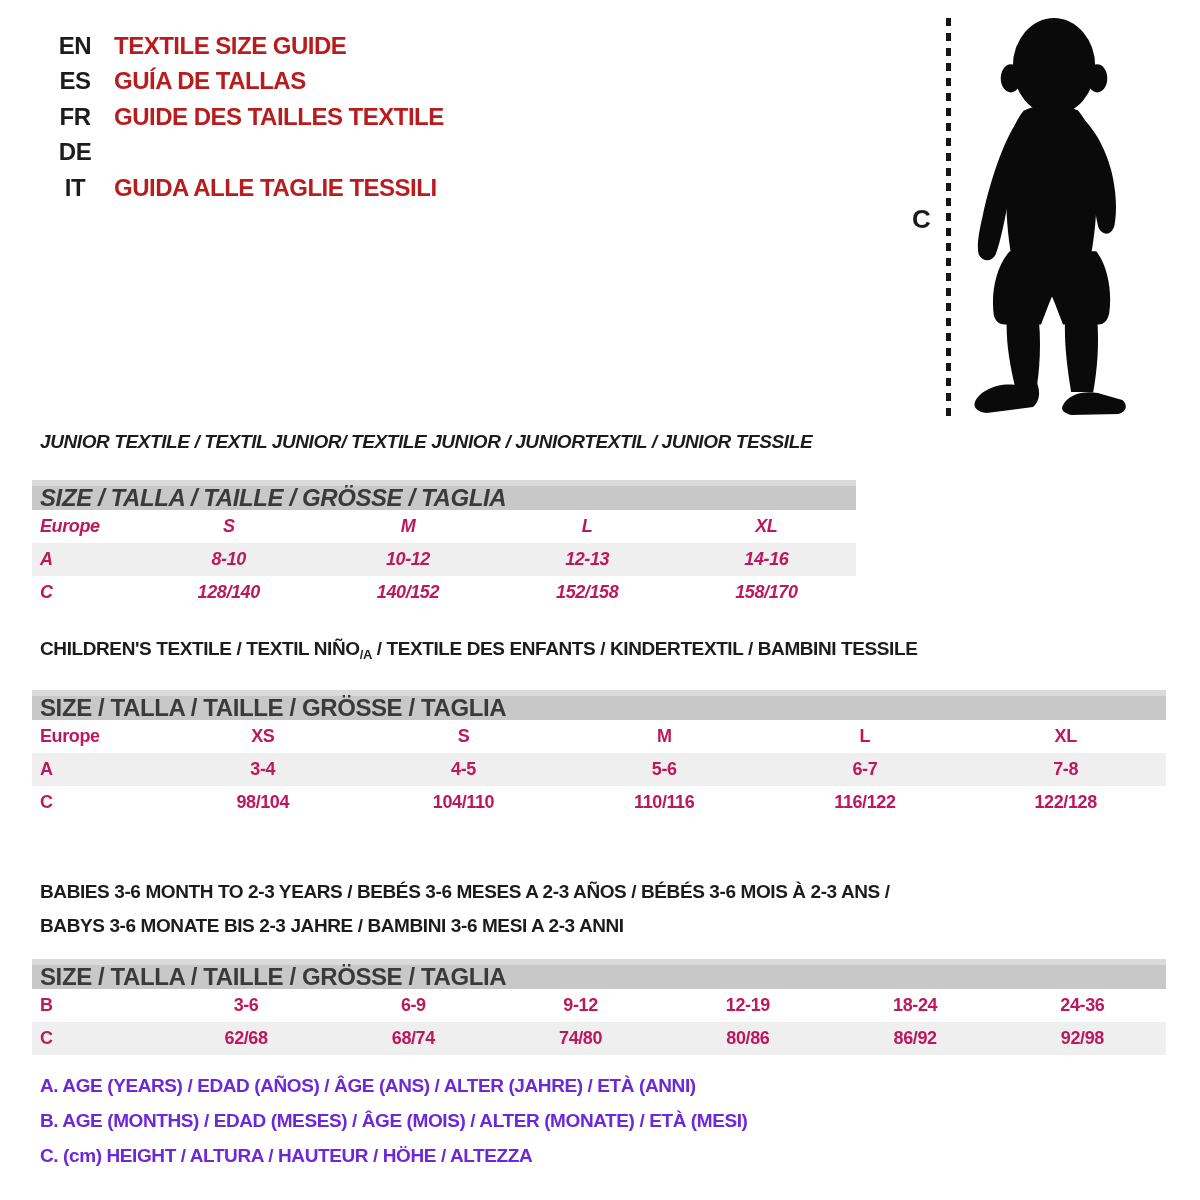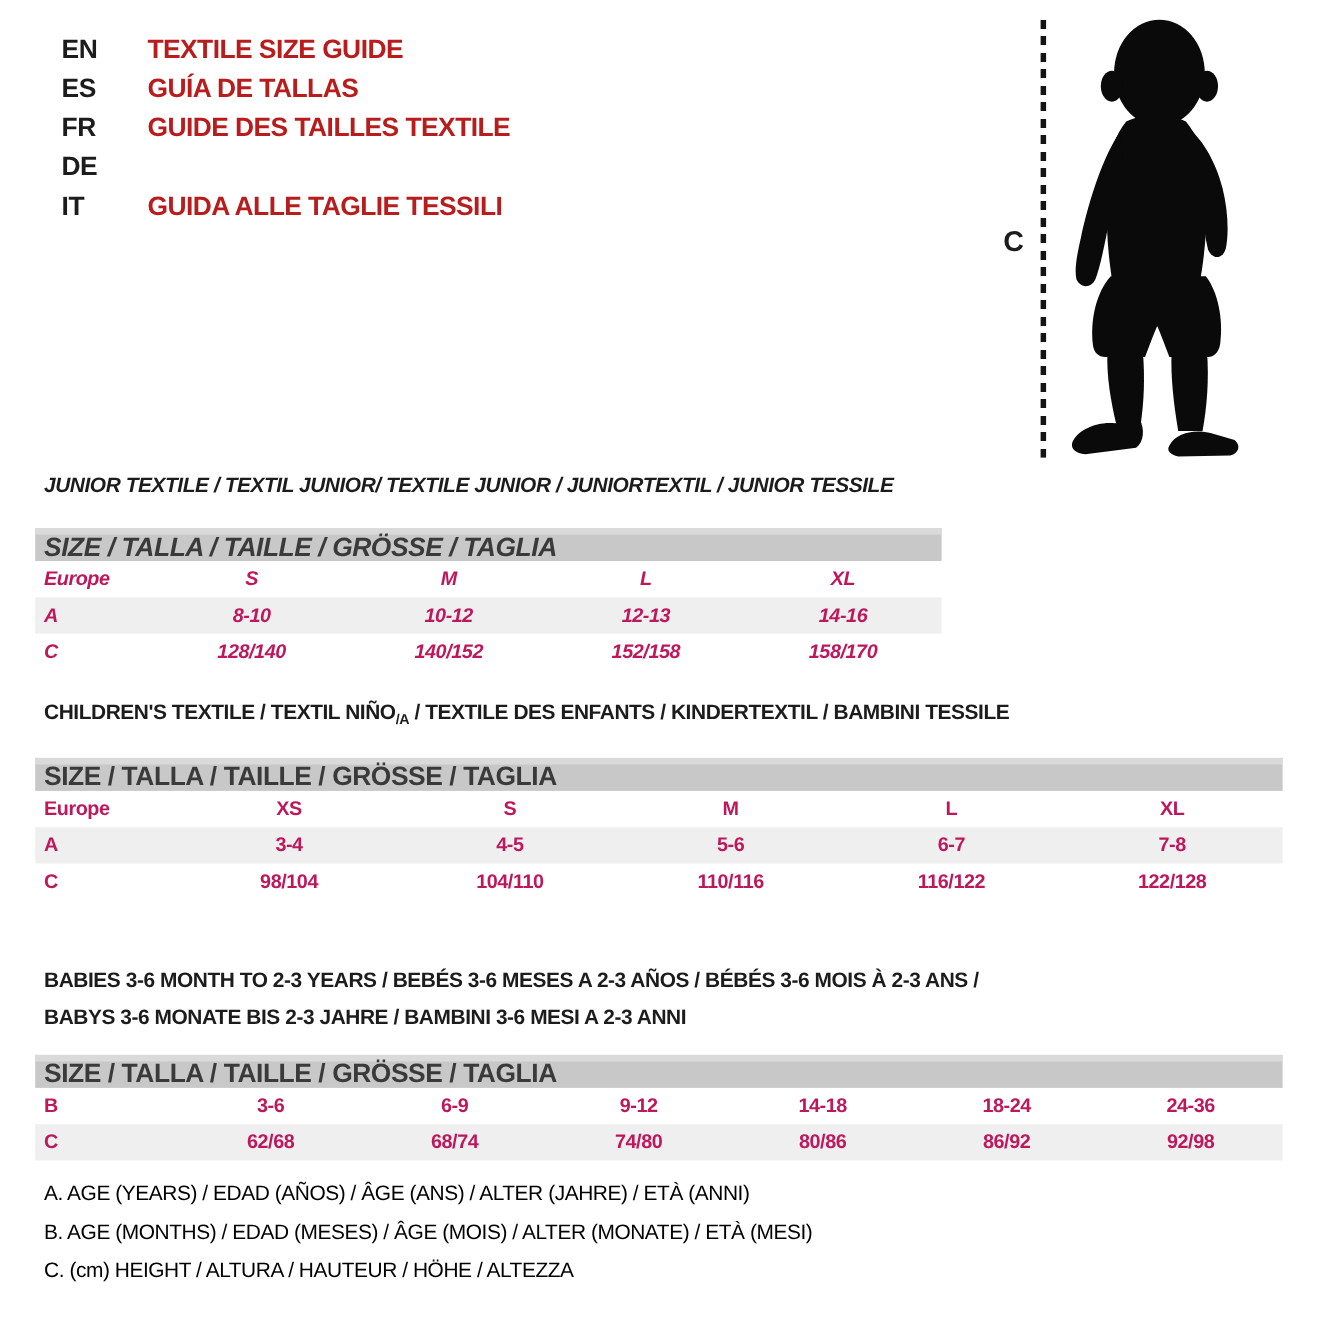--- a/index.html
+++ b/index.html
@@ -2,21 +2,21 @@
 <html><head>
 <meta charset="utf-8">
 <style>
   html,body{margin:0;padding:0;background:#fff;}
   #page{
     position:relative;width:1200px;height:1200px;background:#ffffff;
     font-family:"Liberation Sans","DejaVu Sans",sans-serif;
     color:#222;overflow:hidden;
   }
   
-  .lang-block{position:absolute;left:56px;top:28px;}
+  .lang-block{position:absolute;left:36px;top:28px;text-align:center;}
   .lang-row{display:flex;height:35.5px;align-items:center;}
   .lang-code{width:78px;font-size:24px;font-weight:bold;letter-spacing:-0.5px;color:#1c1c1c;}
   .lang-title{font-size:24px;font-weight:bold;letter-spacing:-0.5px;color:#b91c1c;white-space:nowrap;}
   
   .figure-area{position:absolute;left:0;top:0;}
   .measure-line{
     position:absolute;left:946px;top:18px;width:5px;height:398px;
     background:repeating-linear-gradient(to bottom,#141414 0 8px,transparent 8px 15px);
   }
   .figure-label{
@@ -45,21 +45,21 @@
   }
   .trow{display:flex;height:33px;align-items:center;}
   .trow.shaded{background:#efefef;}
   .cell{flex:1;text-align:center;font-size:18px;font-weight:bold;letter-spacing:-0.4px;color:#be185d;}
   .cell.label{text-align:left;padding-left:8px;box-sizing:border-box;}
   .sec-junior  .cell.label{flex:0 0 13%;}
   .sec-children .cell.label,.sec-babies .cell.label{flex:0 0 11.5%;}
   
   .legend{position:absolute;left:40px;top:1068px;}
   .legend-line{
-    font-size:19px;font-weight:normal;letter-spacing:-0.4px;color:#000000;
+    font-size:19px;font-weight:bold;letter-spacing:-0.4px;color:#6d28d9;
     line-height:35px;white-space:nowrap;
   }
 </style>
 </head>
 <body>
 
 <div id="page">
 
   <div class="lang-block">
     <div class="lang-row">
@@ -172,21 +172,21 @@
         <div>BABYS 3-6 MONATE BIS 2-3 JAHRE / BAMBINI 3-6 MESI A 2-3 ANNI</div>
       </div>
     <div class="size-table">
       <div class="table-header">SIZE / TALLA / TAILLE / GRÖSSE / TAGLIA</div>
       <div class="rows">
           <div class="trow">
             <div class="cell label">B</div>
             <div class="cell">3-6</div>
             <div class="cell">6-9</div>
             <div class="cell">9-12</div>
-            <div class="cell">14-18</div>
+            <div class="cell">12-19</div>
             <div class="cell">18-24</div>
             <div class="cell">24-36</div>
           </div>
           <div class="trow shaded">
             <div class="cell label">C</div>
             <div class="cell">62/68</div>
             <div class="cell">68/74</div>
             <div class="cell">74/80</div>
             <div class="cell">80/86</div>
             <div class="cell">86/92</div>

